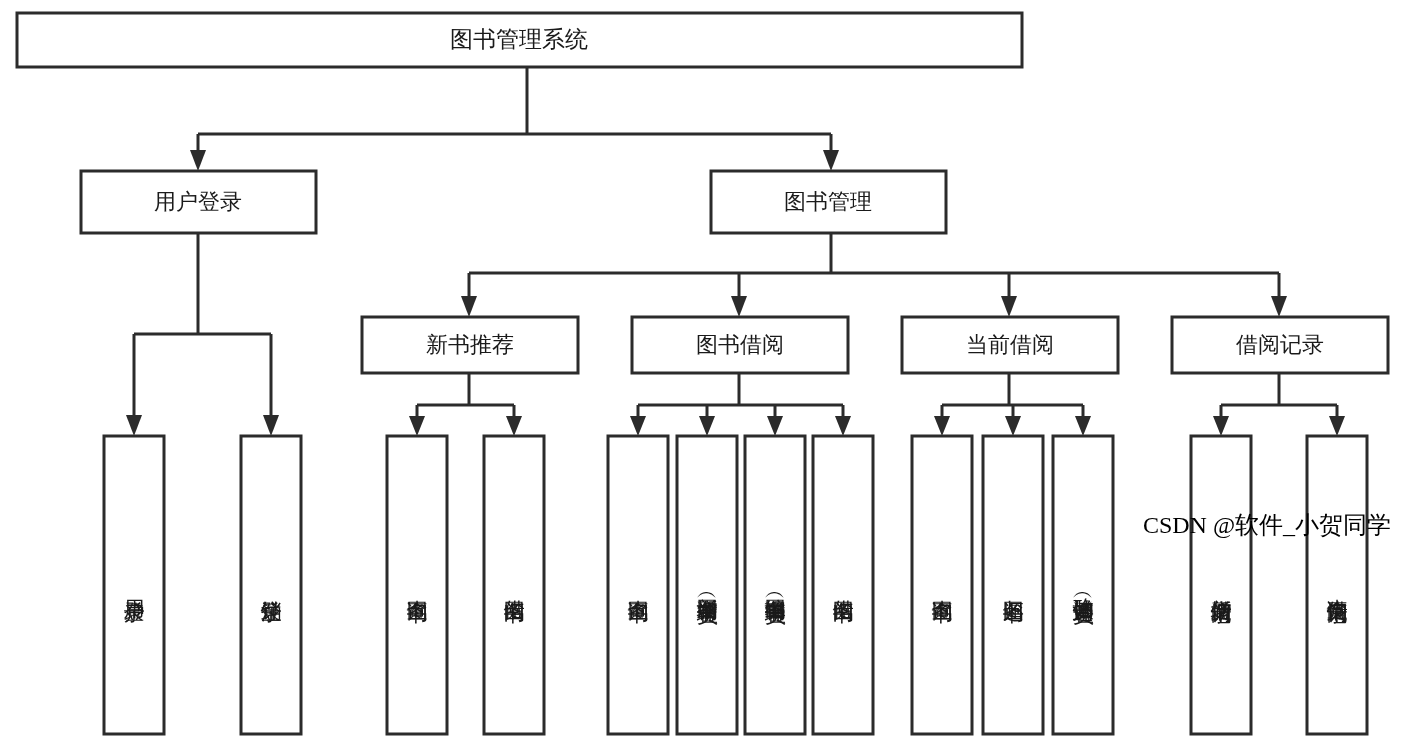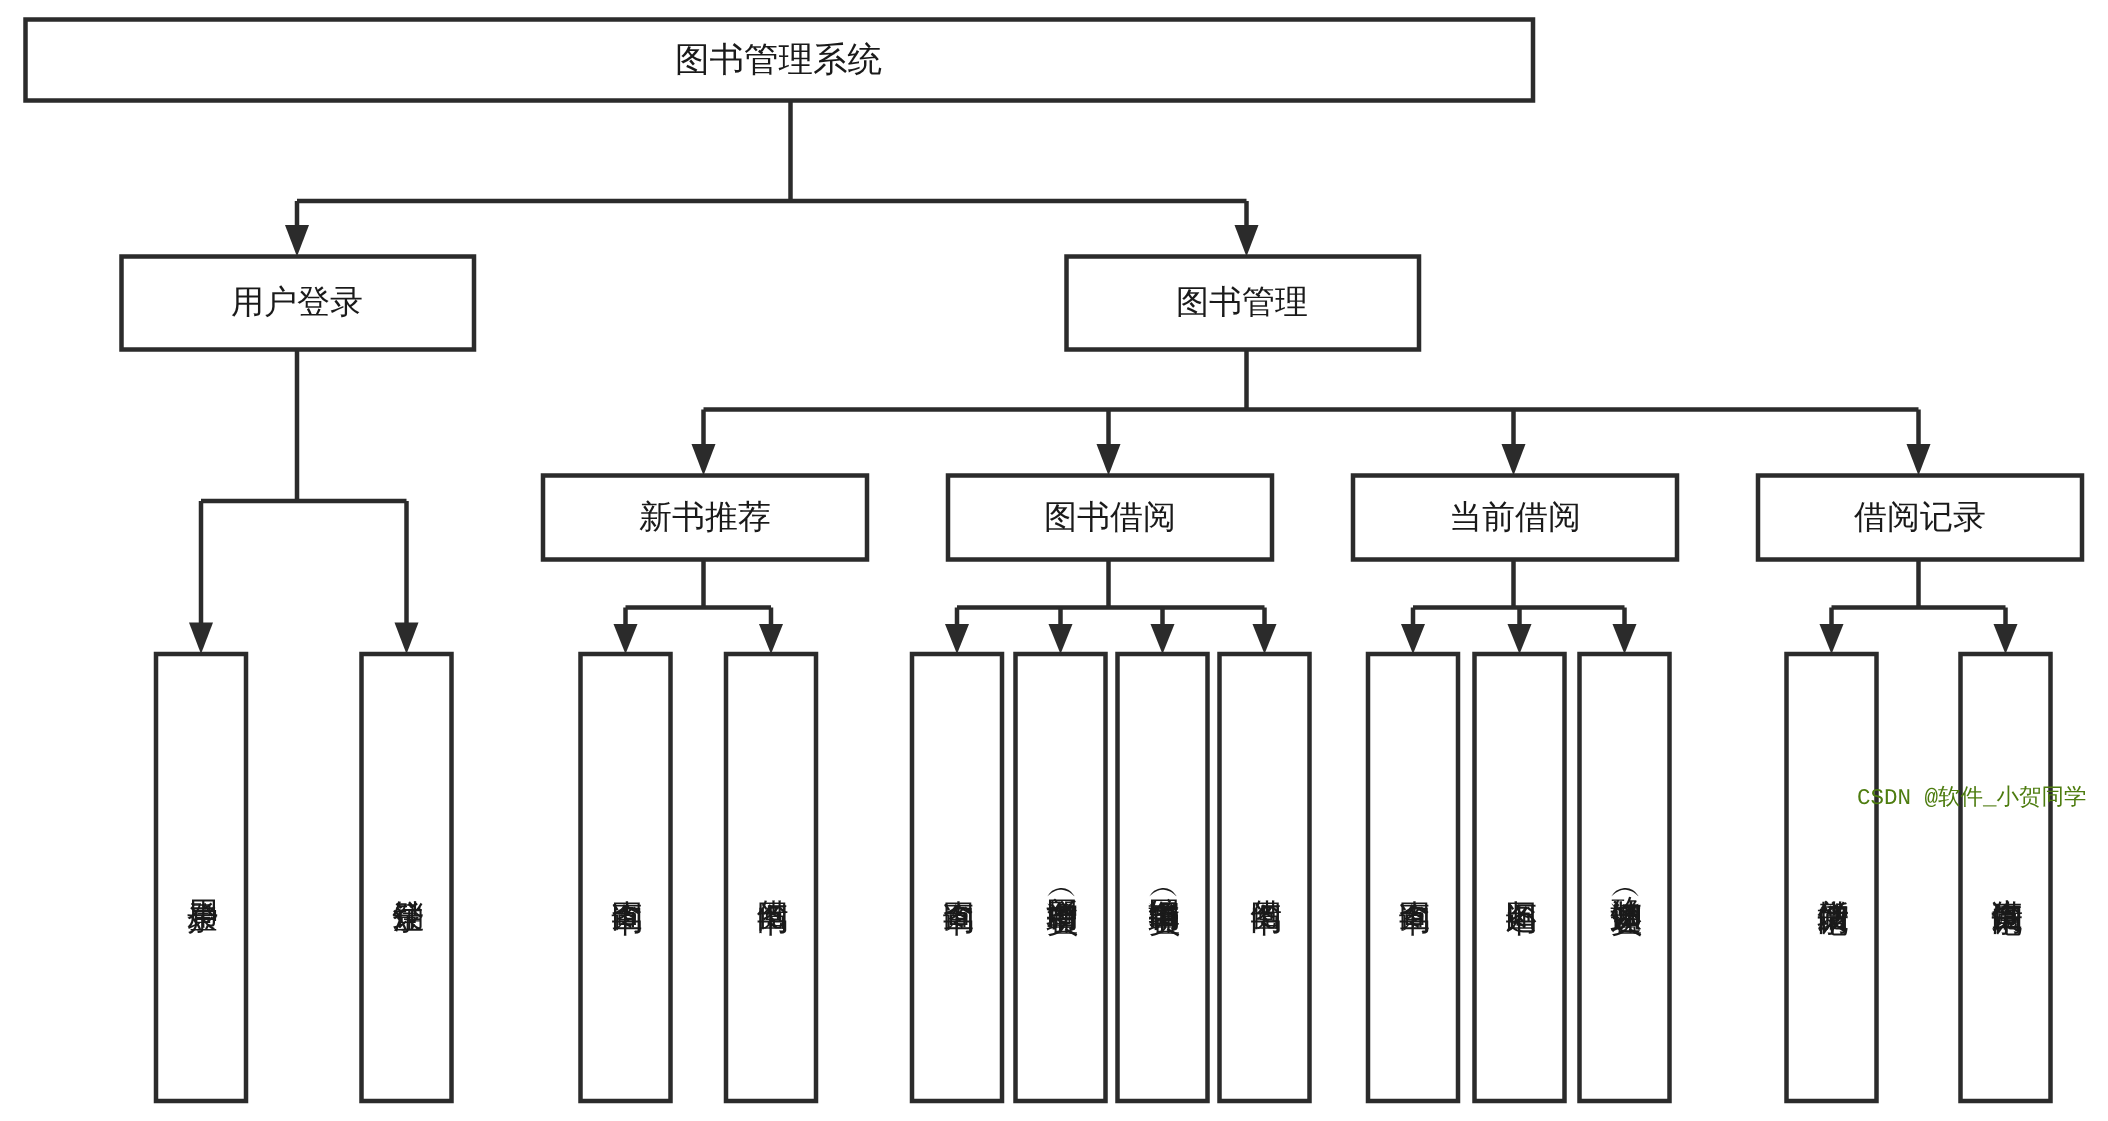--- a/index.html
+++ b/index.html
@@ -66,23 +66,23 @@
     stroke-linecap: butt;
   }
   .arrow-head {
     fill: #2b2b2b;
     stroke: none;
   }
   .watermark {
     position: absolute;
     right: 14px;
     bottom: 6px;
-    font-family: Liberation Mono, monospace;
-    font-size: 15px;
-    color: #4d7c0f;
+    font-family: Liberation Serif, serif;
+    font-size: 24px;
+    color: #000000;
     white-space: nowrap;
     pointer-events: none;
   }
 </style>
 </head>
 <body>
 
 <div id="diagram-root">
 
   <svg class="diagram" viewBox="0 0 1405 747">

